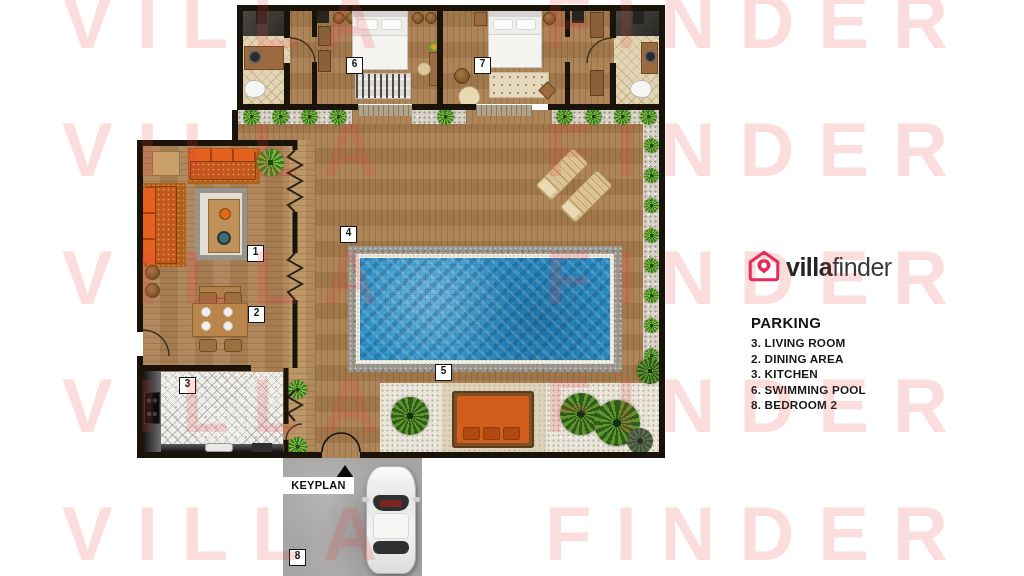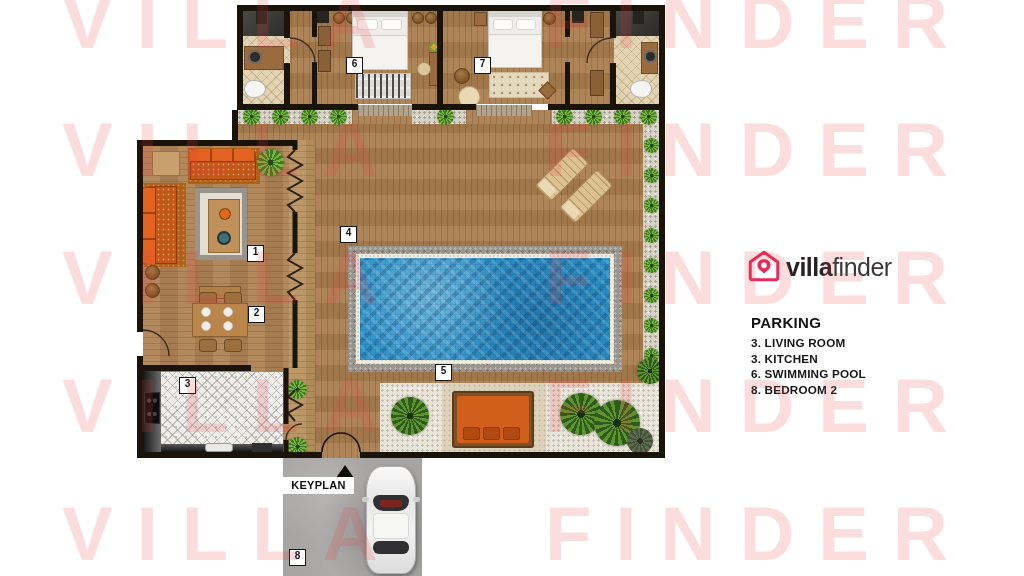--- a/index.html
+++ b/index.html
@@ -313,20 +313,21 @@
         <path d="M18 10.5 c-4.8 0 -7.4 3.1 -7.4 6.6 c0 3.2 2.4 5.2 4.6 6.9 l2.8 2.3 l2.8 -2.3 c2.2 -1.7 4.6 -3.7 4.6 -6.9 c0 -3.5 -2.6 -6.6 -7.4 -6.6 z" fill="#e8295a"></path>
         <circle cx="18" cy="17.3" r="3.1" fill="#ffffff"></circle>
       </svg>
       <div class="abs" style="left:38px;top:3px;font-size:25px;line-height:28px;letter-spacing:-0.5px;">
         <span class="brand-bold">villa</span><span class="brand-light">finder</span>
       </div>
     </div>
     <div class="abs" style="left:3px;top:66px;font-size:15px;font-weight:800;color:#141414;letter-spacing:.3px;">PARKING</div>
     <div class="abs" style="left:3px;top:87px;width:260px;">
       <div class="kp-item">3. LIVING ROOM</div>
+      <div class="kp-item">2. DINING AREA</div>
       <div class="kp-item">3. KITCHEN</div>
       <div class="kp-item">6. SWIMMING POOL</div>
       <div class="kp-item">8. BEDROOM 2</div>
     </div>
   </div>
 
   <div>
     <span class="wm" style="left:62px;top:-16px;">VILLA</span>
     <span class="wm" style="left:545px;top:-16px;">FINDER</span>
     <span class="wm" style="left:62px;top:112px;">VILLA</span>

